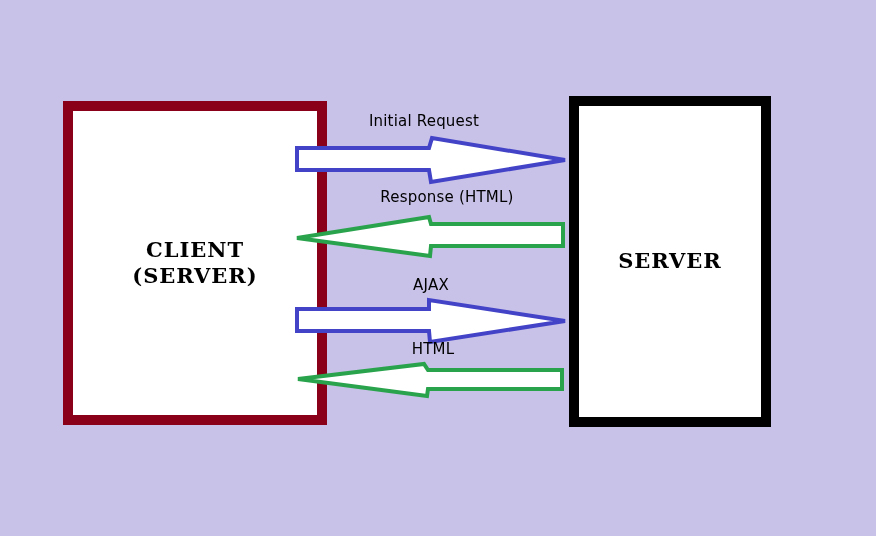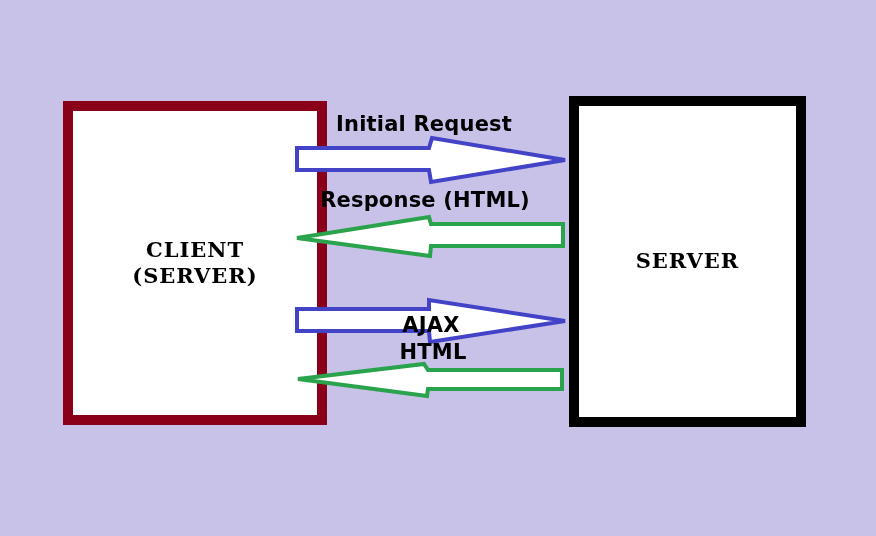--- a/index.html
+++ b/index.html
@@ -27,21 +27,21 @@
   .client-box {
     left: 63px;
     top: 101px;
     width: 264px;
     height: 324px;
     border: 10px solid var(--client_border, #8b0019);
   }
   .server-box {
     left: 569px;
     top: 96px;
-    width: 237px;
+    width: 202px;
     height: 331px;
     border: 10px solid var(--server_border, #000000);
   }
   .box-label {
     font-family: "DejaVu Serif", serif;
     font-weight: bold;
     font-size: 21px;
     letter-spacing: 1px;
     line-height: 1.25;
     color: var(--text, #000000);
@@ -57,25 +57,24 @@
   .arrow-shape {
     fill: var(--box_fill, #ffffff);
     stroke-width: 4;
     stroke-linejoin: miter;
   }
   .stroke-request  { stroke: var(--arrow_request, #4343c8); }
   .stroke-response { stroke: var(--arrow_response, #2aa34d); }
   .arrow-label {
     position: absolute;
     transform: translateX(-50%);
-    font-size: 21px;
+    font-size: 15px;
     color: var(--text, #000000);
     white-space: nowrap;
     letter-spacing: 0.2px;
-    font-weight: bold;
   }
 </style>
 </head>
 <body>
 
 <div class="canvas">
 
   <div class="box client-box">
     <div class="box-label">
       <div>CLIENT</div>
@@ -88,17 +87,17 @@
   </div>
 
   <svg class="arrows-layer" viewBox="0 0 876 536" xmlns="http://www.w3.org/2000/svg">
     <polygon class="arrow-shape stroke-request" points="297,148 429,148 432,138 565,160 431,182 429,170 297,170"></polygon>
     <polygon class="arrow-shape stroke-response" points="563,224 431,224 429,217 297,238 430,256 431,246 563,246"></polygon>
     <polygon class="arrow-shape stroke-request" points="297,309 429,309 429,300 565,321 430,342 429,331 297,331"></polygon>
     <polygon class="arrow-shape stroke-response" points="562,370 428,370 424,364 298,379 427,396 428,389 562,389"></polygon>
   </svg>
 
   <div class="arrow-label" style="left:424px; top:112px;">Initial Request</div>
-  <div class="arrow-label" style="left:425px; top:188px;">Response (HTML)</div>
-  <div class="arrow-label" style="left:431px; top:276px;margin-top:37px;">AJAX</div>
+  <div class="arrow-label" style="left:447px; top:188px;">Response (HTML)</div>
+  <div class="arrow-label" style="left:431px; top:276px;">AJAX</div>
   <div class="arrow-label" style="left:433px; top:340px;">HTML</div>
 
 </div>
 
 </body></html>

